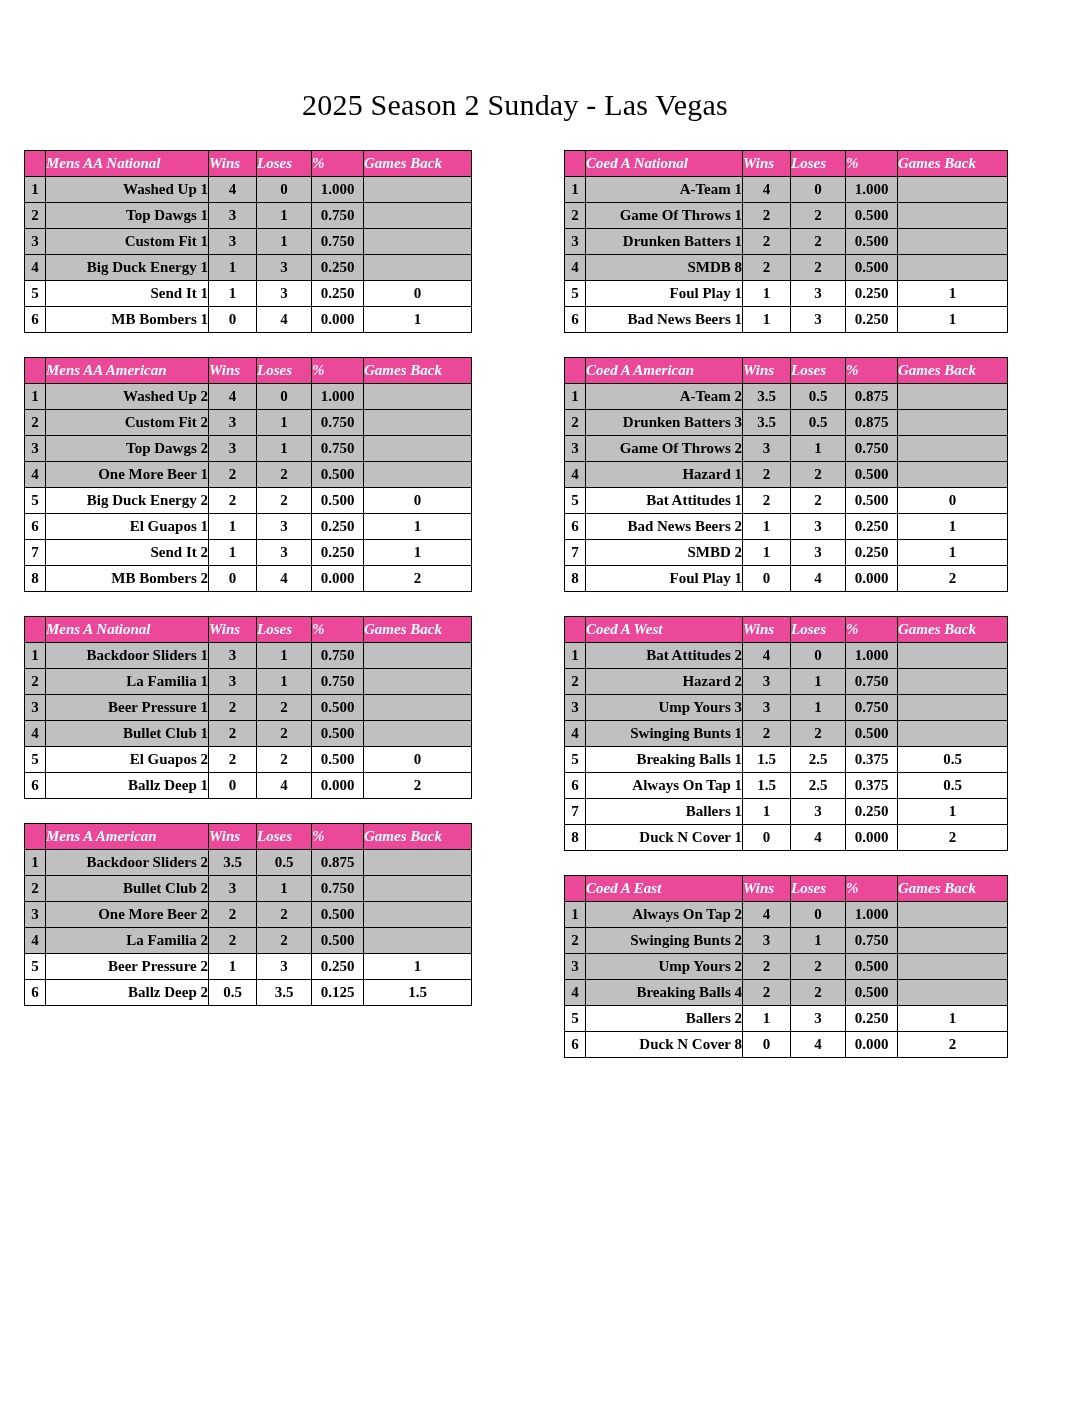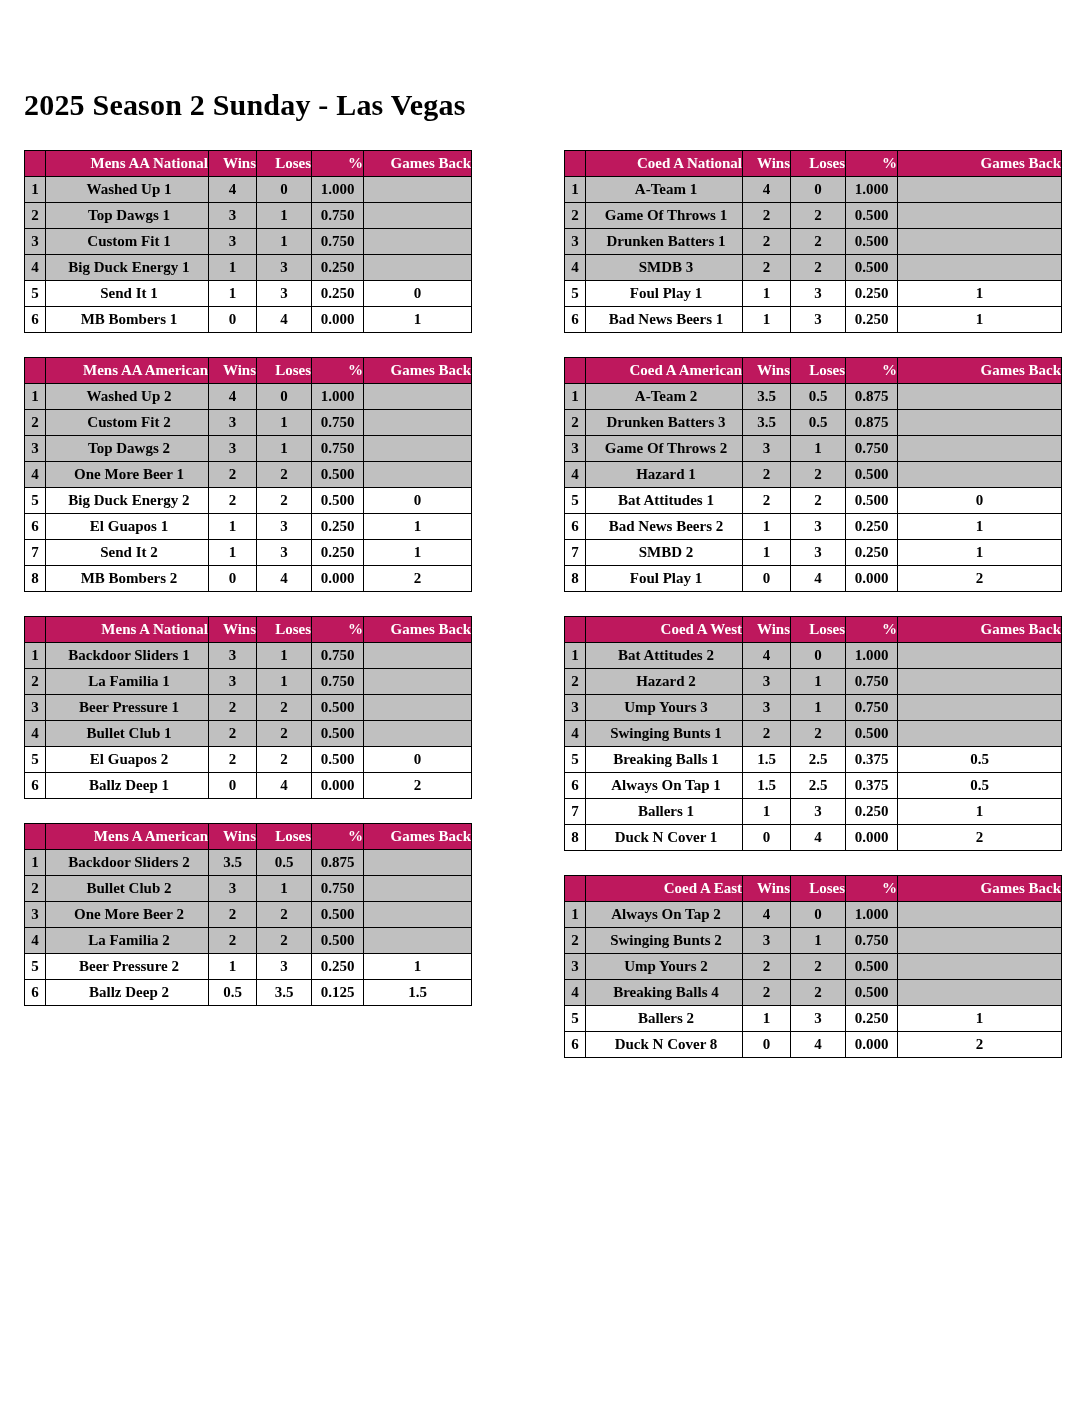--- a/index.html
+++ b/index.html
@@ -11,69 +11,71 @@
     width: 1088px;
     height: 1408px;
     font-family: "Liberation Serif", serif;
     color: #000000;
     position: relative;
     overflow: hidden;
   }
   .page-title {
     width: 982px;
     margin: 88px 0 0 24px;
+    text-align: center;
     font-size: 30px;
-    font-weight: bold;
+    font-weight: normal;
     letter-spacing: 0.2px;
   }
   .columns {
     display: flex;
     margin: 28px 0 0 24px;
   }
   .col {
     display: block;
   }
   .col-left  { width: 448px; }
   .col-right { width: 442px; margin-left: 92px; }
   table.standings {
     border-collapse: collapse;
     table-layout: fixed;
     width: 448px;
     margin-bottom: 24px;
   }
-  .col-right table.standings { width: 498px; }
+  .col-right table.standings { width: 444px; }
   table.standings col.c-rank  { width: 21px; }
   table.standings col.c-team  { width: 163px; }
   .col-right table.standings col.c-team { width: 157px; }
   table.standings col.c-wins  { width: 48px; }
   table.standings col.c-loses { width: 55px; }
   table.standings col.c-pct   { width: 52px; }
   table.standings th,
   table.standings td {
     border: 1px solid #000000;
     height: 25px;
     padding: 0;
     font-size: 15px;
     font-weight: bold;
     white-space: nowrap;
     overflow: hidden;
   }
   table.standings thead th {
-    background: #be185d;
+    background: #ec4899;
     color: #ffffff;
-    text-align: right;
+    text-align: left;
+    font-style: italic;
   }
   tbody tr.shaded td { background: #c0c0c0; }
   tbody tr.open td   { background: #ffffff; }
   tbody td.rank {
     background: #ffffff;
     text-align: center;
   }
   tbody td.team {
-    text-align: center;
+    text-align: right;
     padding-left: 4px;
   }
   tbody td.num,
   tbody td.gb {
     text-align: center;
   }
 </style>
 </head>
 <body>
 
@@ -421,21 +423,21 @@
           <tr class="shaded">
             <td class="rank">3</td>
             <td class="team">Drunken Batters 1</td>
             <td class="num">2</td>
             <td class="num">2</td>
             <td class="num">0.500</td>
             <td class="gb"></td>
           </tr>
           <tr class="shaded">
             <td class="rank">4</td>
-            <td class="team">SMDB 3</td>
+            <td class="team">SMDB 8</td>
             <td class="num">2</td>
             <td class="num">2</td>
             <td class="num">0.500</td>
             <td class="gb"></td>
           </tr>
           <tr class="open">
             <td class="rank">5</td>
             <td class="team">Foul Play 1</td>
             <td class="num">1</td>
             <td class="num">3</td>

